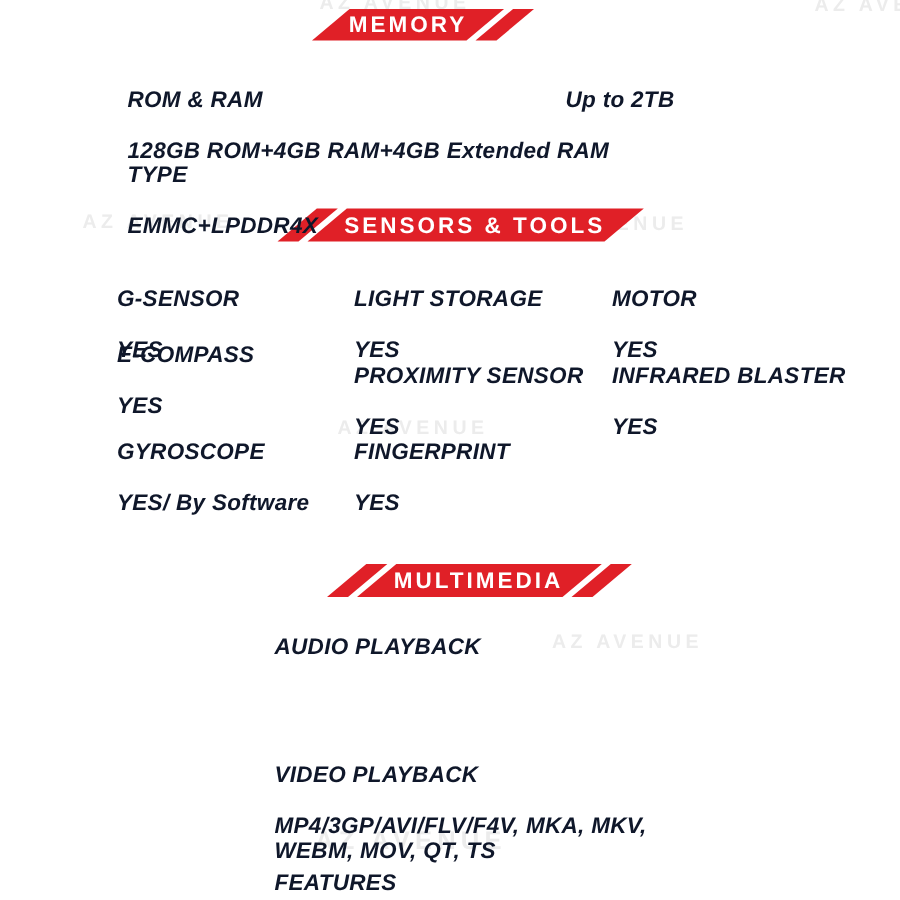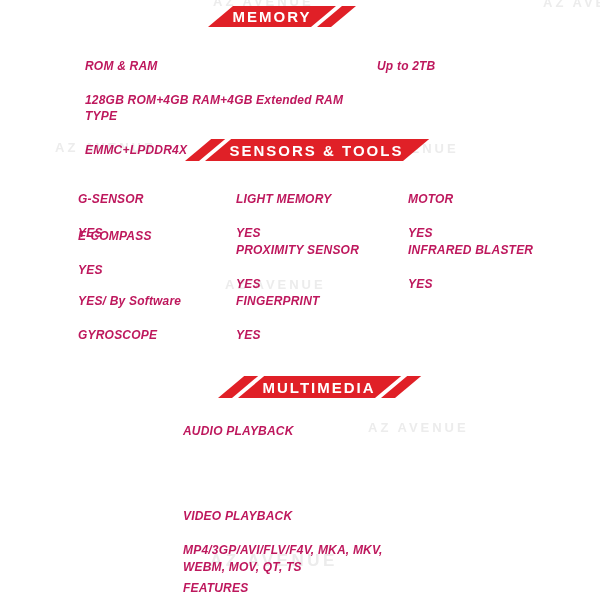--- a/index.html
+++ b/index.html
@@ -48,24 +48,24 @@
     white-space: nowrap;
   }
   .banner-memory     { left: 208px; top: 6px;   }
   .banner-sensors    { left: 185px; top: 139px; height: 22px; }
   .banner-multimedia { left: 218px; top: 376px; height: 22px; }
 
   
   .spec {
     position: absolute;
     z-index: 2;
-    color: #be185d;
+    color: #0f172a;
     font-weight: bold;
     font-style: italic;
-    font-size: 12px;
+    font-size: 15px;
     line-height: 17px;
     letter-spacing: 0.2px;
     white-space: pre-line;
   }
   
   .spec-rom      { left: 85px;  top: 41px; }
   .spec-exp      { left: 377px; top: 41px; }
   .spec-type     { left: 85px;  top: 91px; }
   
   .spec-gsensor  { left: 78px;  top: 174px; }
@@ -116,42 +116,42 @@
   <div class="bpart bbody">
     <span class="blabel">SENSORS &amp; TOOLS</span>
   </div>
 </div>
 
 <div class="spec spec-gsensor">
   <div>G-SENSOR</div>
   <div>YES</div>
 </div>
 <div class="spec spec-light">
-  <div>LIGHT MEMORY</div>
+  <div>LIGHT STORAGE</div>
   <div>YES</div>
 </div>
 <div class="spec spec-motor">
   <div>MOTOR</div>
   <div>YES</div>
 </div>
 <div class="spec spec-compass">
   <div>E-COMPASS</div>
   <div>YES</div>
 </div>
 <div class="spec spec-prox">
   <div>PROXIMITY SENSOR</div>
   <div>YES</div>
 </div>
 <div class="spec spec-ir">
   <div>INFRARED BLASTER</div>
   <div>YES</div>
 </div>
 <div class="spec spec-gyro">
+  <div>GYROSCOPE</div>
   <div>YES/ By Software</div>
-  <div>GYROSCOPE</div>
 </div>
 <div class="spec spec-finger">
   <div>FINGERPRINT</div>
   <div>YES</div>
 </div>
 
 <div class="banner banner-multimedia">
   <div class="bpart btip"></div>
   <div class="bpart bbody">
     <span class="blabel">MULTIMEDIA</span>

